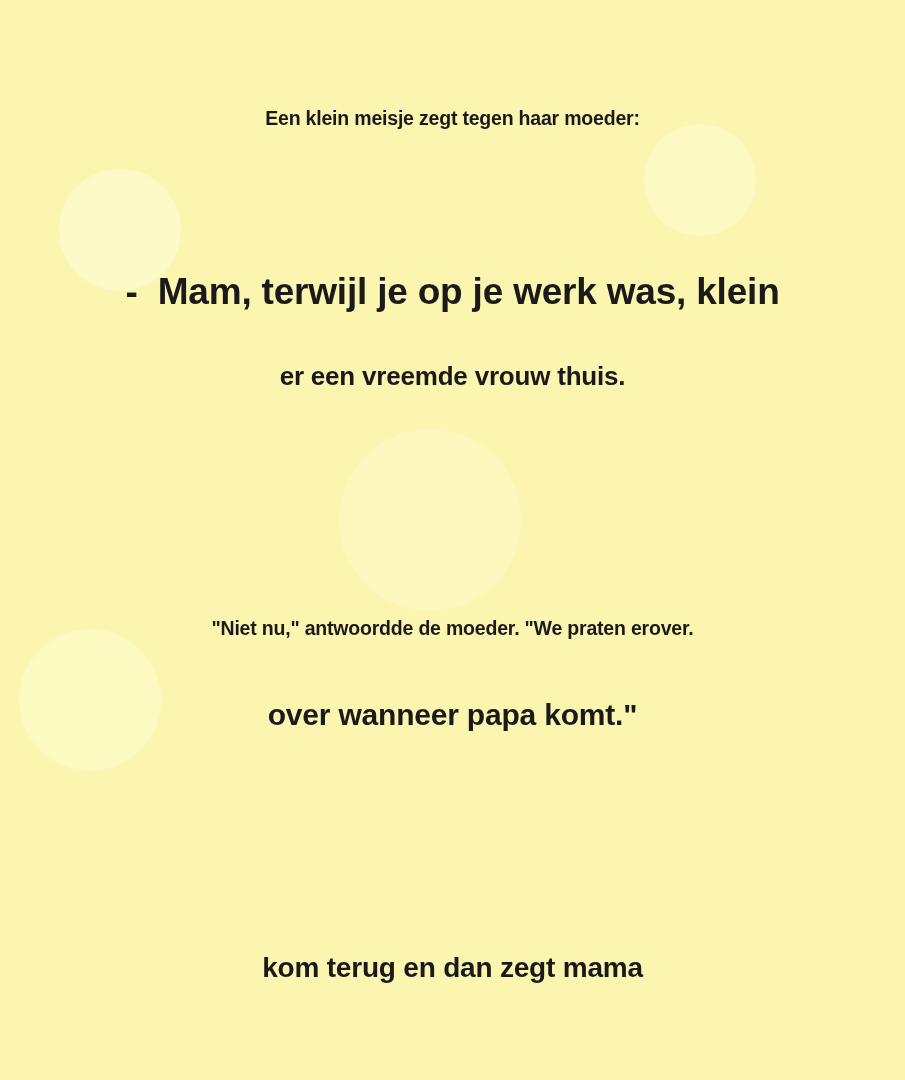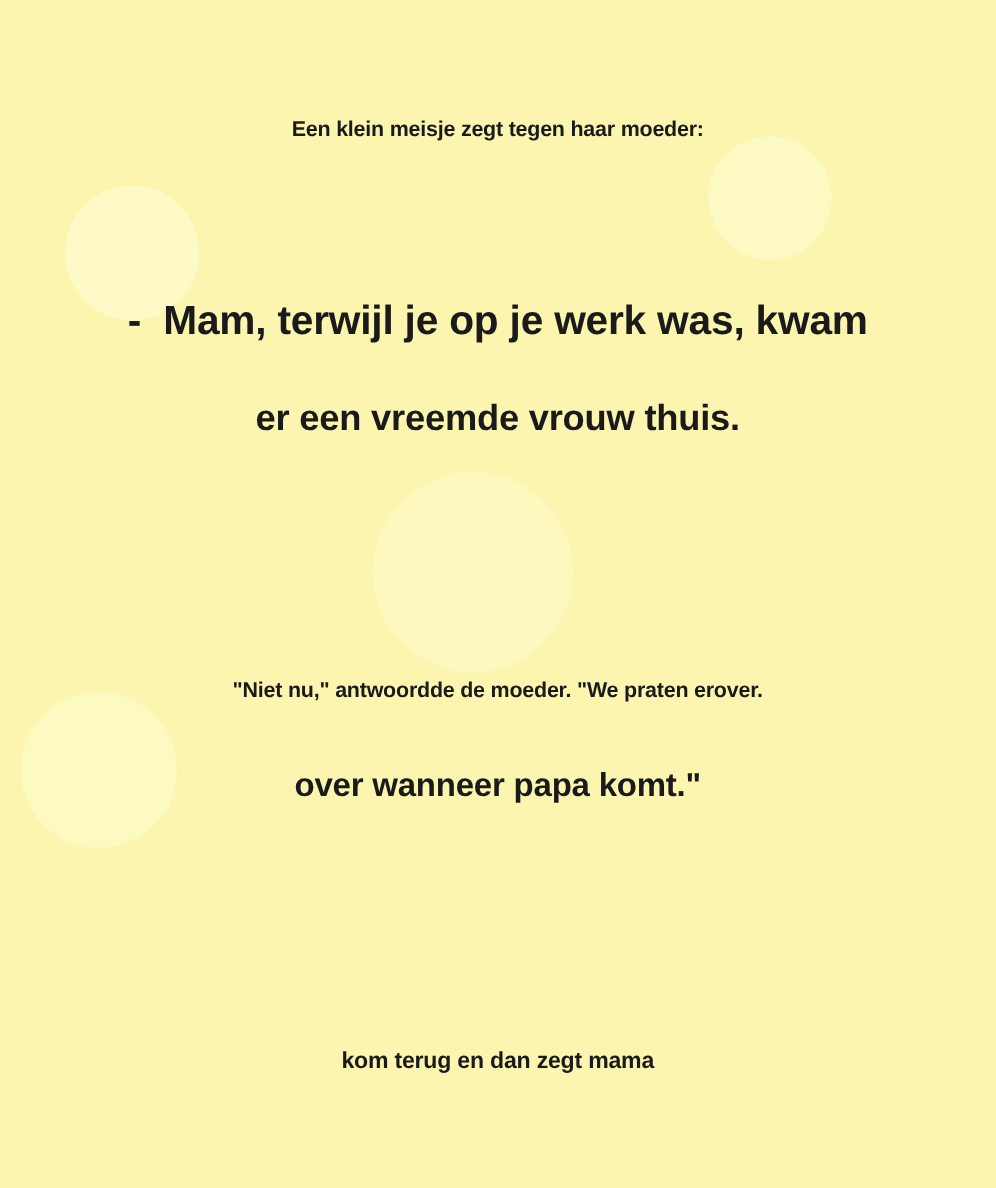--- a/index.html
+++ b/index.html
@@ -34,29 +34,29 @@
     width: 905px;
     text-align: center;
     font-weight: 600;
     letter-spacing: -0.2px;
     line-height: 1.1;
     white-space: pre;
   }
   
   .l1 { top: 108px;  font-size: 19.5px; font-weight: 600; }
   .l2 { top: 272px;  font-size: 37px;   font-weight: 700; }
-  .l3 { top: 362px;  font-size: 33px; font-weight: 600; }
+  .l3 { top: 362px;  font-size: 26px; font-weight: 600; }
   .l4 { top: 618px;  font-size: 19.5px; font-weight: 600; }
   .l5 { top: 698px;  font-size: 30px;   font-weight: 700; }
   .l6 { top: 862px;  font-size: 30px;   font-weight: 700; }
-  .l7 { top: 953px;  font-size: 21px;   font-weight: 600; }
+  .l7 { top: 953px;  font-size: 28px;   font-weight: 600; }
 </style>
 </head>
 <body>
 
 <div class="page">
   <div class="line l1">Een klein meisje zegt tegen haar moeder:</div>
-  <div class="line l2">-  Mam, terwijl je op je werk was, kwam</div>
+  <div class="line l2">-  Mam, terwijl je op je werk was, klein</div>
   <div class="line l3">er een vreemde vrouw thuis.</div>
   <div class="line l4">"Niet nu," antwoordde de moeder. "We praten erover.</div>
   <div class="line l5">over wanneer papa komt."</div>
   <div class="line l7">kom terug en dan zegt mama</div>
 </div>
 
 </body></html>

